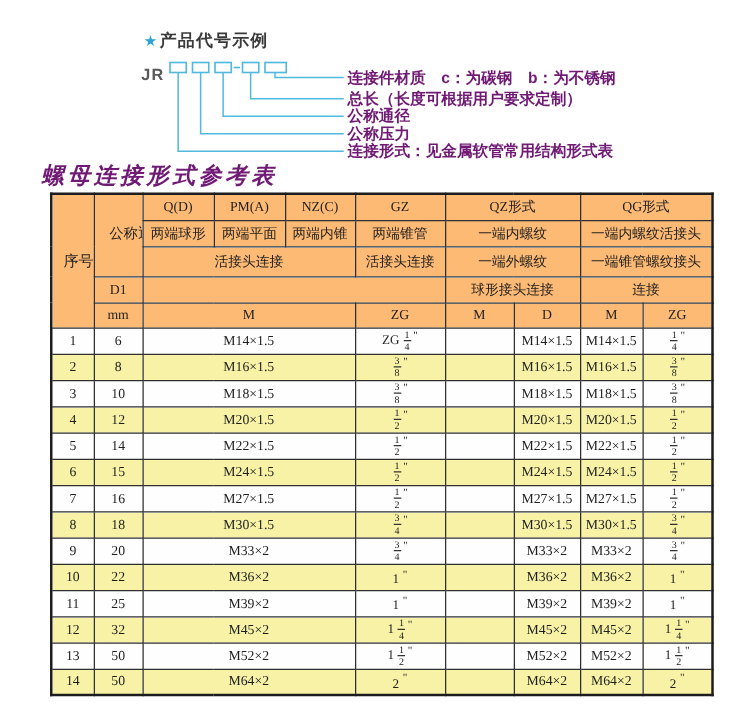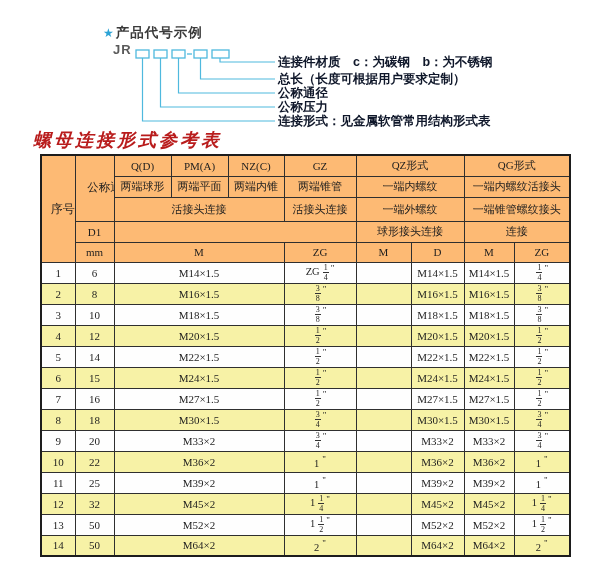--- a/index.html
+++ b/index.html
@@ -4,41 +4,41 @@
 <style>
   html,body{margin:0;padding:0;}
   body{
     width:600px;height:567px;background:#ffffff;
     font-family:"Liberation Serif","DejaVu Serif",serif;
     color:#2e2e2e;overflow:hidden;position:relative;
   }
   
   .diagram{position:relative;width:600px;height:128px;}
   .diagram-title{
-    position:absolute;left:103px;top:24px;
+    position:absolute;left:115px;top:24px;
     font-family:"Liberation Sans","DejaVu Sans",sans-serif;
     font-weight:bold;font-size:13.5px;color:#3a3a3a;letter-spacing:1px;
   }
   .diagram-title .star{color:#2ba3d6;font-size:12px;margin-right:2px;letter-spacing:0;}
   .jr-prefix{
-    position:absolute;left:113px;top:42px;
+    position:absolute;left:113px;top:52px;
     font-family:"Liberation Sans","DejaVu Sans",sans-serif;
     font-weight:bold;font-size:13px;color:#5a5a5a;letter-spacing:1px;
   }
   .leader-svg{position:absolute;left:0;top:0;}
   .code-label{
     position:absolute;left:278px;height:14px;line-height:14px;
     font-family:"Liberation Sans","DejaVu Sans",sans-serif;
-    font-weight:bold;font-size:12.5px;color:#0f172a;white-space:nowrap;
+    font-weight:bold;font-size:12.5px;color:#701a75;white-space:nowrap;
   }
   
   .table-title{
     margin:0 0 2px 33px;
     font-size:18px;font-weight:bold;font-style:italic;
-    letter-spacing:3px;color:#b91c1c;
+    letter-spacing:3px;color:#701a75;
     font-family:"Liberation Serif","DejaVu Serif",serif;
   }
   
   table.ref{
     margin-left:40px;border-collapse:collapse;table-layout:fixed;
     border:2px solid #1d1d1d;font-size:11px;
   }
   table.ref th,table.ref td{
     border:1px solid #2f2f2f;padding:0;text-align:center;vertical-align:middle;
     font-weight:normal;color:#1e1e1e;overflow:hidden;white-space:nowrap;

